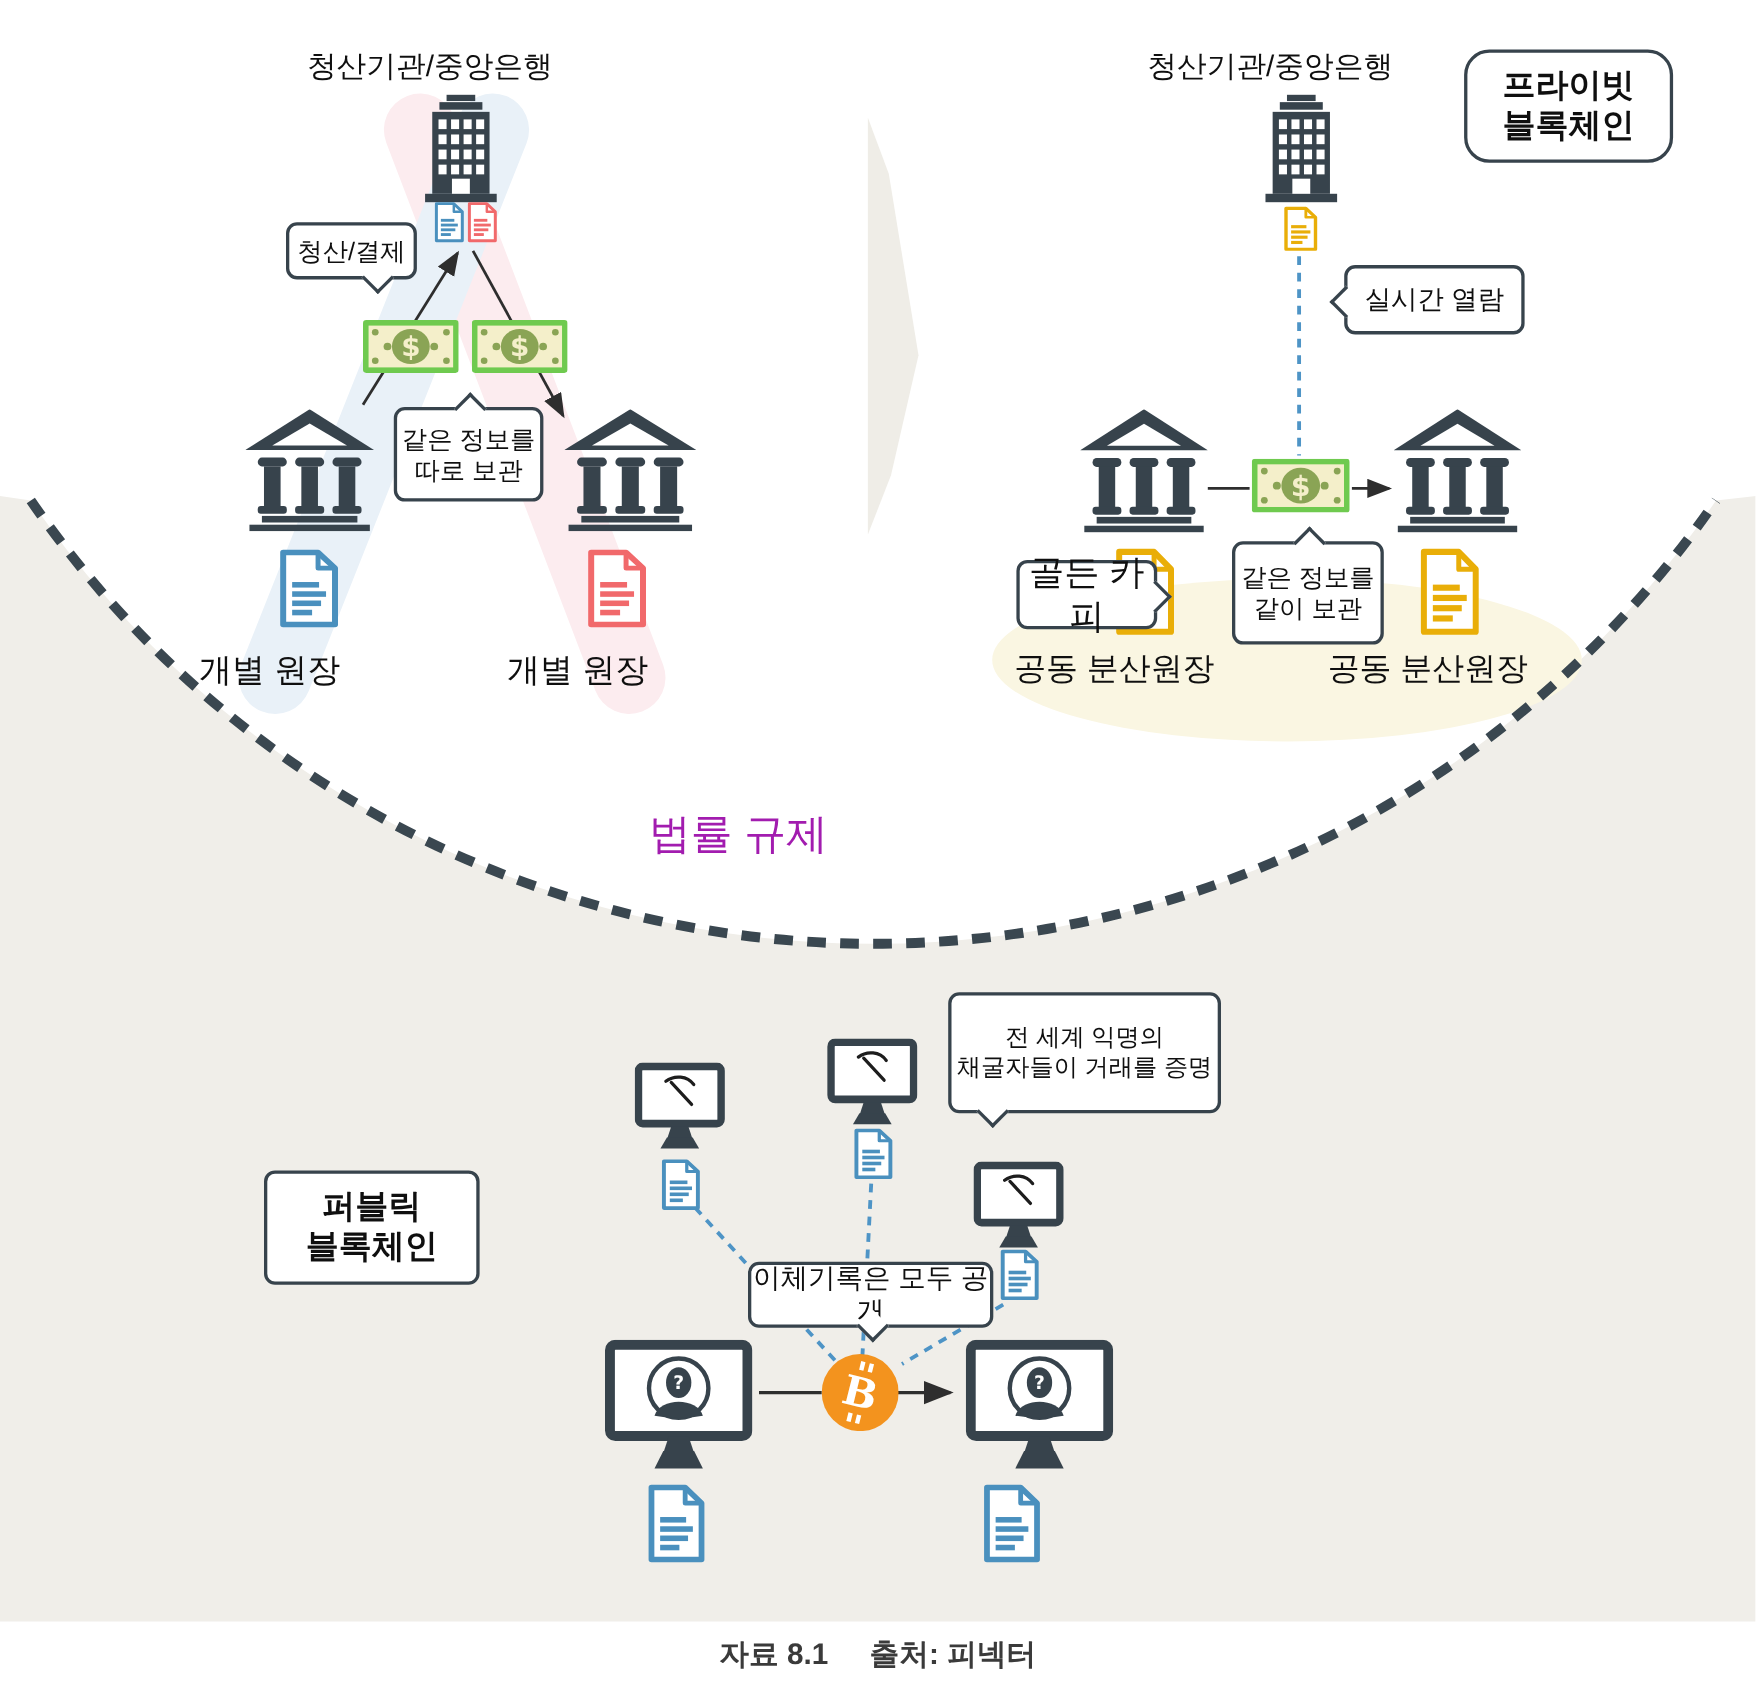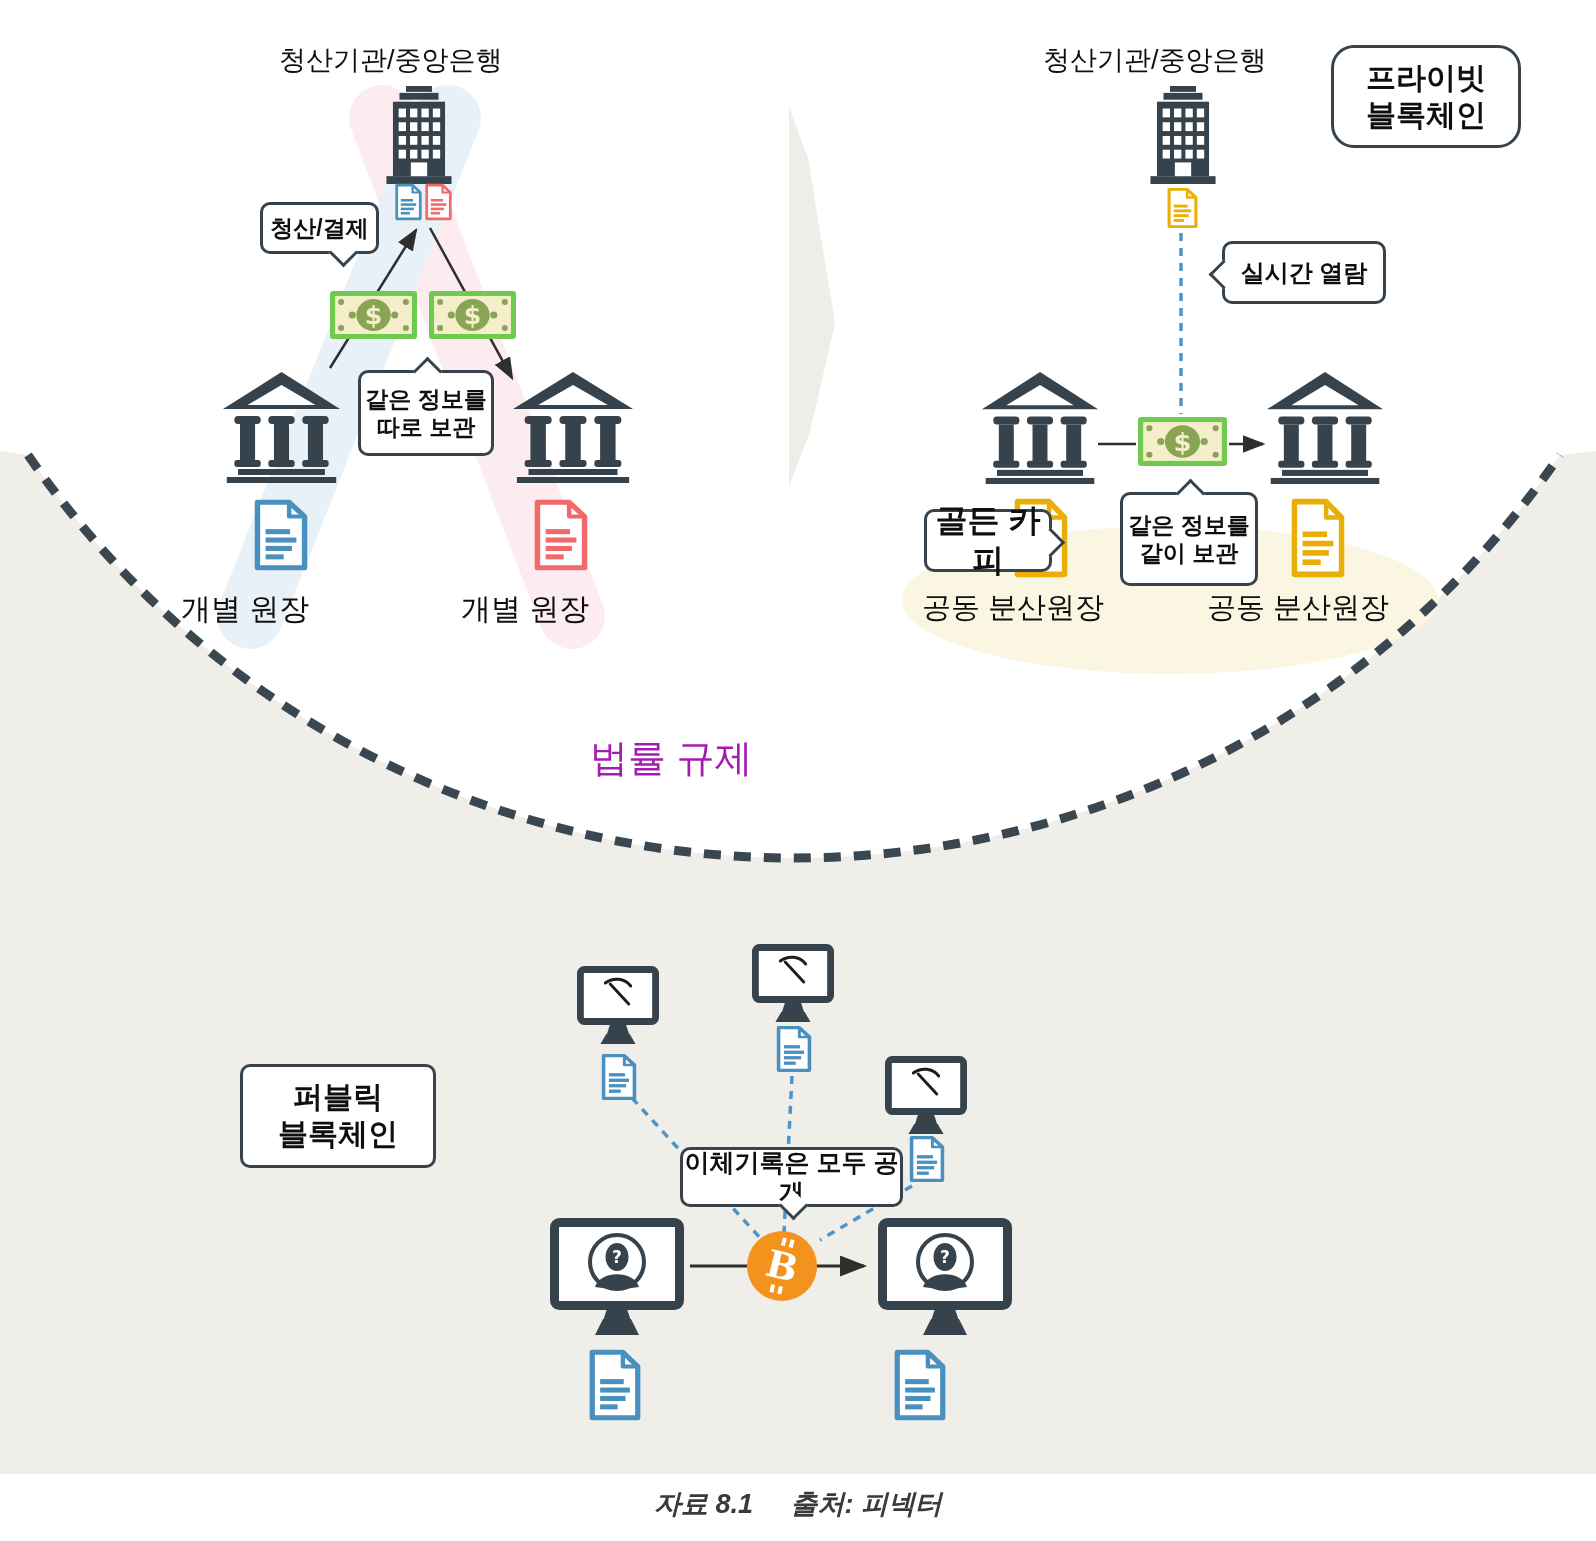--- a/index.html
+++ b/index.html
@@ -11,37 +11,37 @@
   .ic{position:absolute;}
   .ic svg{display:block;width:100%;height:100%;}
   .label-box{
     position:absolute;background:#fff;border:3.5px solid #37434C;border-radius:10px;
     display:flex;flex-direction:column;align-items:center;justify-content:center;
     font-weight:bold;text-align:center;line-height:1.22;
   }
   .bubble{
     position:absolute;background:#fff;border:3.5px solid #37434C;border-radius:10px;
     display:flex;flex-direction:column;align-items:center;justify-content:center;
-    font-weight:bold;text-align:center;line-height:1.22;z-index:5;
+    font-weight:normal;text-align:center;line-height:1.22;z-index:5;
   }
   .bubble::after{
     content:'';position:absolute;width:18px;height:18px;background:#fff;transform:rotate(45deg);
   }
   .tail-top::after{top:-12px;left:50%;margin-left:-9px;border-left:3.5px solid #37434C;border-top:3.5px solid #37434C;}
   .tail-bottom::after{bottom:-12px;left:50%;margin-left:-9px;border-right:3.5px solid #37434C;border-bottom:3.5px solid #37434C;}
   .tail-bottom-right::after{bottom:-12px;left:62%;border-right:3.5px solid #37434C;border-bottom:3.5px solid #37434C;}
   .tail-bottom-left::after{bottom:-12px;left:11%;border-right:3.5px solid #37434C;border-bottom:3.5px solid #37434C;}
   .tail-left::after{left:-12px;top:50%;margin-top:-9px;border-left:3.5px solid #37434C;border-bottom:3.5px solid #37434C;}
   .tail-right::after{right:-12px;top:50%;margin-top:-9px;border-top:3.5px solid #37434C;border-right:3.5px solid #37434C;}
   .txt{position:absolute;font-weight:normal;}
   .caption{
     position:absolute;left:0;top:1486px;width:1596px;text-align:center;
     font-weight:bold;font-size:27px;color:#3a3a3a;
   }
-  .caption span{margin:0 15px;font-style:italic;}
+  .caption span{margin:0 15px;}
 </style>
 </head>
 <body>
 
 <div id="canvas">
 
   <svg id="bg" viewBox="0 0 1596 1541">
     <defs>
       <marker id="ah" markerWidth="12" markerHeight="10" refX="8" refY="3.5" orient="auto">
         <path d="M0,0 L9,3.5 L0,7 Z" fill="#2e2e2e"></path>
@@ -465,20 +465,24 @@
         <path d="M41 5 V22 H58" fill="none" stroke="currentColor" stroke-width="5" stroke-linejoin="round"></path>
         <g fill="currentColor">
           <rect x="15" y="37" width="27" height="6"></rect>
           <rect x="15" y="47" width="34" height="6"></rect>
           <rect x="15" y="57" width="29" height="6"></rect>
           <rect x="15" y="67" width="20" height="6"></rect>
         </g>
       </svg>
     </div>
 
+  <div class="bubble tail-bottom-left" style="left:862px;top:902px;width:242px;height:104px;font-size:22px;">
+    <span>전 세계 익명의</span>
+    <span>채굴자들이 거래를 증명</span>
+  </div>
 
   <div class="bubble tail-bottom" style="left:680px;top:1147px;width:217px;height:54px;font-size:25px;">
     <span>이체기록은 모두 공개</span>
   </div>
 
   <div class="ic" style="left:550px;top:1218px;width:134px;height:118px;">
       <svg viewBox="0 0 134 118" preserveAspectRatio="none">
         <rect x="4.5" y="4.5" width="125" height="83" rx="5" fill="#fff" stroke="#37434C" stroke-width="9"></rect>
         <circle cx="67" cy="44" r="27" fill="#fff" stroke="#37434C" stroke-width="4"></circle>
         <ellipse cx="67" cy="39" rx="11.5" ry="14" fill="#37434C"></ellipse>

